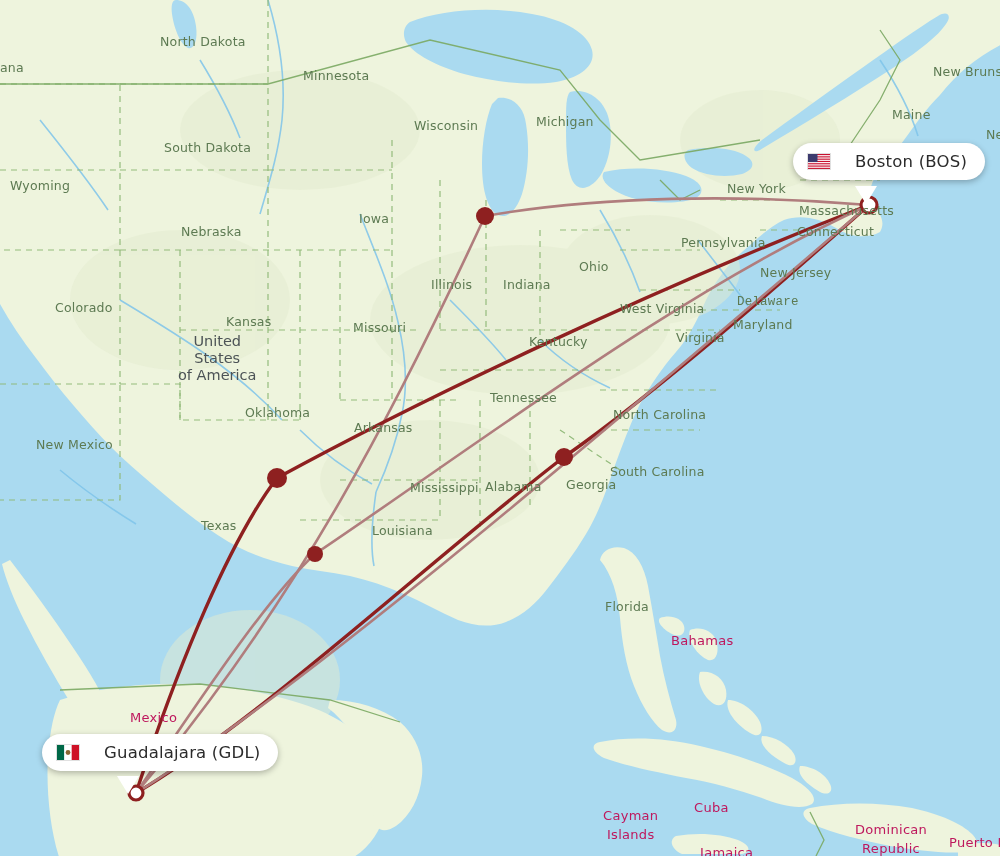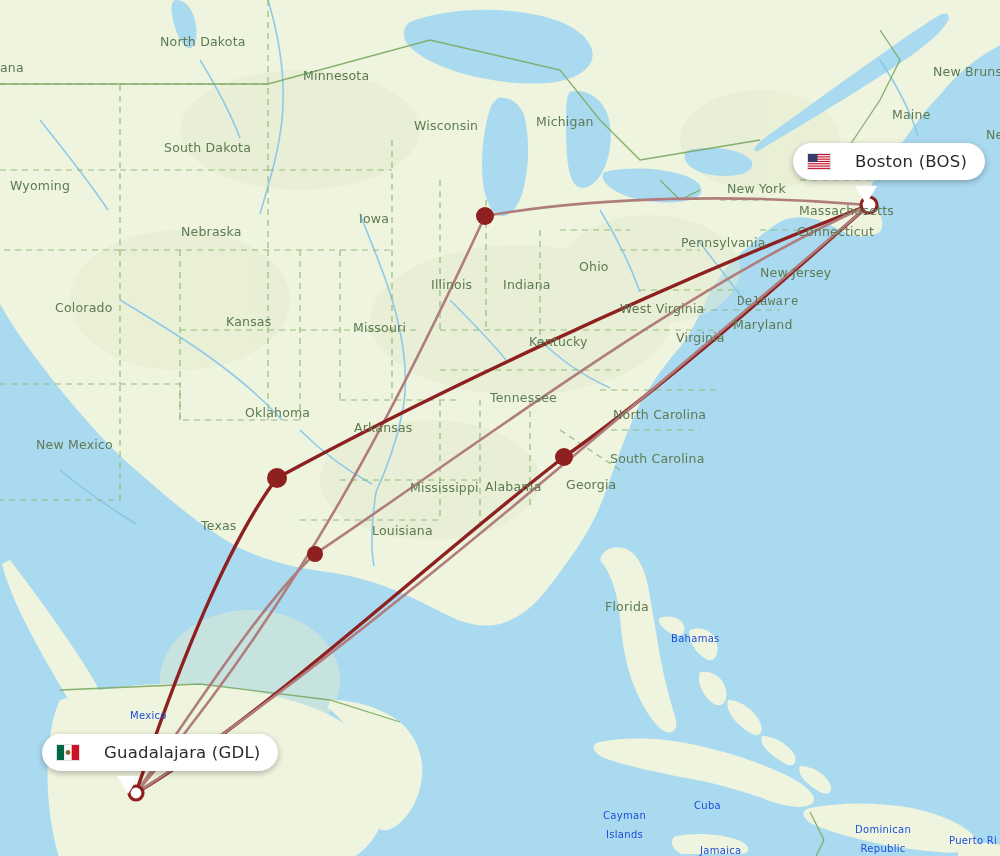--- a/index.html
+++ b/index.html
@@ -1,21 +1,21 @@
 <!DOCTYPE html>
 <html><head>
 <meta charset="utf-8">
 <style>
   html,body{margin:0;padding:0;background:#fff;}
   body{font-family:"DejaVu Sans","Liberation Sans",sans-serif;}
   #map{position:relative;width:1000px;height:856px;overflow:hidden;background:#aadaf0;}
   #map svg.layer{position:absolute;top:0;left:0;width:1000px;height:856px;display:block;}
   .label{position:absolute;white-space:nowrap;pointer-events:none;}
   .lbl-state{color:#5d7a52;font-size:12.5px;letter-spacing:.2px;}
-  .lbl-country{color:#1d4ed8;font-size:10px;letter-spacing:.3px;}
+  .lbl-country{color:#be185d;font-size:13px;letter-spacing:.3px;}
   .lbl-usa{color:#4c5356;font-size:14.5px;text-align:center;line-height:17px;}
   .badge{position:absolute;display:flex;align-items:center;gap:24px;
          background:#fff;border-radius:22px;padding:9px 18px 9px 14px;
          box-shadow:0 2px 6px rgba(0,0,0,.28);}
   .badge-text{font-size:16.5px;color:#2b2b2b;letter-spacing:.2px;}
   .badge-tail{position:absolute;width:0;height:0;border-left:11px solid transparent;
               border-right:11px solid transparent;border-top:18px solid #fff;}
   .flag{width:22px;height:15px;display:block;border:1px solid rgba(0,0,0,.12);flex:0 0 auto;}
 </style>
 </head>
@@ -218,21 +218,21 @@
       <div class="label lbl-state" style="left: 676px; top: 330px;">Virginia</div>
       <div class="label lbl-state" style="left: 55px; top: 300px;">Colorado</div>
       <div class="label lbl-state" style="left: 226px; top: 314px;">Kansas</div>
       <div class="label lbl-state" style="left: 353px; top: 320px;">Missouri</div>
       <div class="label lbl-state" style="left: 529px; top: 334px;">Kentucky</div>
       <div class="label lbl-state" style="left: 36px; top: 437px;">New Mexico</div>
       <div class="label lbl-state" style="left: 245px; top: 405px;">Oklahoma</div>
       <div class="label lbl-state" style="left: 354px; top: 420px;">Arkansas</div>
       <div class="label lbl-state" style="left: 490px; top: 390px;">Tennessee</div>
       <div class="label lbl-state" style="left: 613px; top: 407px;">North Carolina</div>
-      <div class="label lbl-state" style="left: 610px; top: 451px;">South Carolina</div>
+      <div class="label lbl-state" style="left: 610px; top: 464px;">South Carolina</div>
       <div class="label lbl-state" style="left: 201px; top: 518px;">Texas</div>
       <div class="label lbl-state" style="left: 372px; top: 523px;">Louisiana</div>
       <div class="label lbl-state" style="left: 410px; top: 480px;">Mississippi</div>
       <div class="label lbl-state" style="left: 485px; top: 479px;">Alabama</div>
       <div class="label lbl-state" style="left: 566px; top: 477px;">Georgia</div>
       <div class="label lbl-state" style="left: 605px; top: 599px;">Florida</div>
     </div>
   <div id="country-labels">
       <div class="label lbl-country" style="left: 671px; top: 633px;">Bahamas</div>
       <div class="label lbl-country" style="left: 694px; top: 800px;">Cuba</div>
@@ -242,20 +242,25 @@
       </div>
       <div class="label lbl-country" style="left: 700px; top: 845px;">Jamaica</div>
       <div class="label lbl-country" style="left: 855px; top: 820px; text-align: center; line-height: 19px;">
         <div>Dominican</div>
         <div>Republic</div>
       </div>
       <div class="label lbl-country" style="left: 949px; top: 835px;">Puerto Ri</div>
       <div class="label lbl-country" style="left: 130px; top: 710px;">Mexico</div>
     </div>
 
+  <div class="label lbl-usa" id="usa-label" style="left: 178px; top: 333px;">
+      <div>United</div>
+      <div>States</div>
+      <div>of America</div>
+    </div>
 
   <div class="badge" id="badge-bos" style="left: 793px; top: 143px;">
     <svg class="flag" viewBox="0 0 22 15">
       <rect width="22" height="15" fill="#fff"></rect>
       <g fill="#c8102e">
         <rect y="0" width="22" height="1.15"></rect>
           <rect y="2.3" width="22" height="1.15"></rect>
         <rect y="4.6" width="22" height="1.15"></rect>
           <rect y="6.9" width="22" height="1.15"></rect>
         <rect y="9.2" width="22" height="1.15"></rect>

